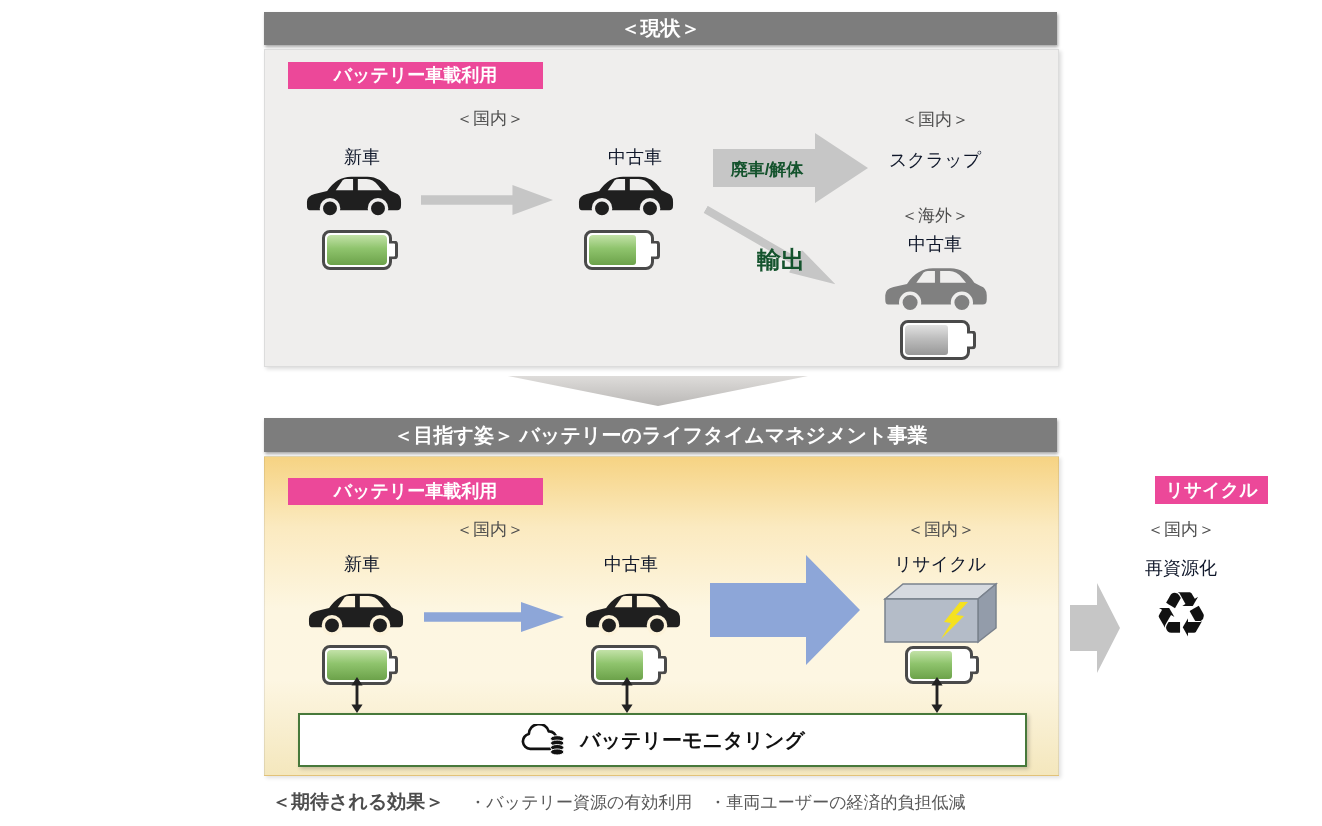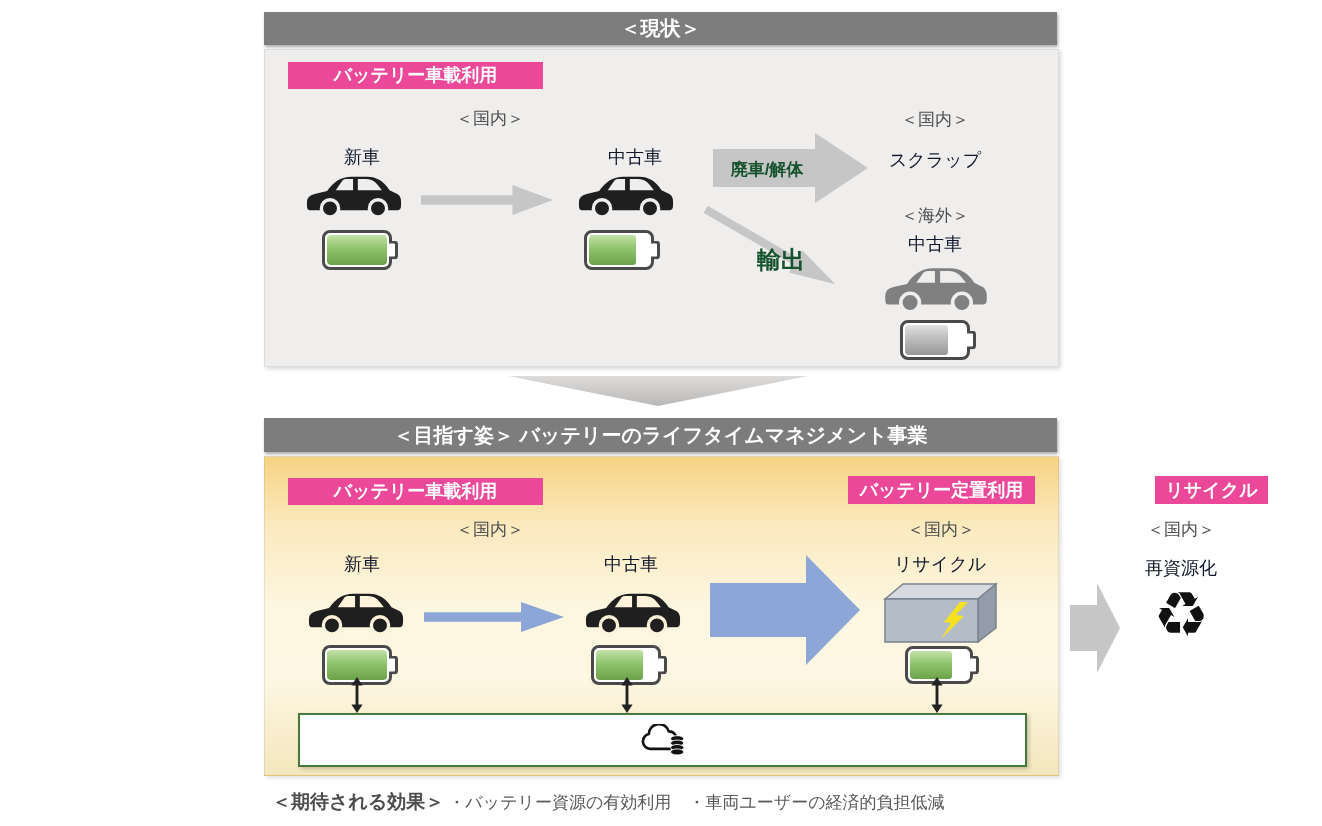--- a/index.html
+++ b/index.html
@@ -31,21 +31,21 @@
   .transition-tri{background:linear-gradient(180deg,#dedcda 0%,#bab8b6 100%);
        clip-path:polygon(0 0,100% 0,50% 100%);}
   .monitor{background:#fff;border:2px solid #47793b;display:flex;align-items:center;
        justify-content:center;gap:14px;box-shadow:2px 2px 4px rgba(0,0,0,.2);}
   .monitor-text{font-size:20px;font-weight:bold;color:#111;}
   .conv-text{position:absolute;color:#fff;font-weight:bold;font-size:16px;text-align:center;
        line-height:22px;}
   .recycle-glyph{font-size:62px;line-height:66px;color:#111;text-align:center;
        font-family:"DejaVu Sans",sans-serif;}
   .footer-title{font-size:19px;font-weight:bold;color:#4d4d4d;}
-  .footer-items{font-size:17px;color:#595959;margin-left:4px;}
+  .footer-items{font-size:17px;color:#595959;margin-left:25px;}
 </style>
 </head>
 <body>
 
 <svg width="0" height="0" style="position:absolute">
   <defs>
     <symbol id="car" viewBox="0 0 100 56">
       <path d="M4 45 Q1 45 1 40 L1 36 Q1 30 9 28 L22 25 Q32 10 47 10 L64 10 Q78 10 87 24 L93 27 Q99 29 99 36 L99 40 Q99 45 95 45 Z" fill="currentColor"></path>
       <path d="M31 24 L38 14 Q39.5 12.5 42 12.5 L49 12.5 L49 24 Z" fill="var(--win,#fff)"></path>
       <path d="M54 12.5 L63 12.5 Q70 12.5 75 19 L79 24 L54 24 Z" fill="var(--win,#fff)"></path>
@@ -147,21 +147,20 @@
       </div>
   </div>
 
   <div class="abs transition-tri" style="left:508px;top:376px;width:300px;height:30px;"></div>
 
   <div class="abs hdr" style="left:264px;top:418px;width:793px;height:34px;line-height:34px;">＜目指す姿＞ バッテリーのライフタイムマネジメント事業</div>
 
   <div class="abs panel-yellow" style="left:264px;top:456px;width:793px;height:318px;"></div>
 
   <div class="abs sublabel" style="left:288px;top:478px;width:255px;height:27px;line-height:27px;">バッテリー車載利用</div>
-  <div class="abs sublabel" style="left:848px;top:476px;width:187px;height:28px;line-height:28px;">バッテリー定置利用</div>
   <div class="abs sublabel" style="left:1155px;top:476px;width:113px;height:28px;line-height:28px;">リサイクル</div>
 
   <div class="abs bracket" style="left:420px;top:518px;width:140px;">＜国内＞</div>
   <div class="abs bracket" style="left:871px;top:518px;width:140px;">＜国内＞</div>
   <div class="abs bracket" style="left:1111px;top:518px;width:140px;">＜国内＞</div>
 
   <div class="abs jp" style="left:312px;top:552px;width:100px;">新車</div>
   <svg class="abs car car-yellow" style="left:308px;top:584px;" width="96" height="54">
       <use href="#car"></use>
     </svg>
@@ -213,19 +212,20 @@
       <use href="#v-double-arrow"></use>
     </svg>
   <svg class="abs" style="left:928px;top:676px;color:#222;" width="18" height="38">
       <use href="#v-double-arrow"></use>
     </svg>
 
   <div class="abs monitor" style="left:298px;top:713px;width:725px;height:50px;">
     <svg width="46" height="32">
       <use href="#cloud-db"></use>
       </svg>
+    <span class="monitor-text">バッテリーモニタリング</span>
   </div>
 
   <div class="abs" style="left:272px;top:789px;width:900px;white-space:nowrap;">
     <span class="footer-title">＜期待される効果＞</span><span class="footer-items">・バッテリー資源の有効利用　・車両ユーザーの経済的負担低減</span>
   </div>
 
 </div>
 
 </body></html>

